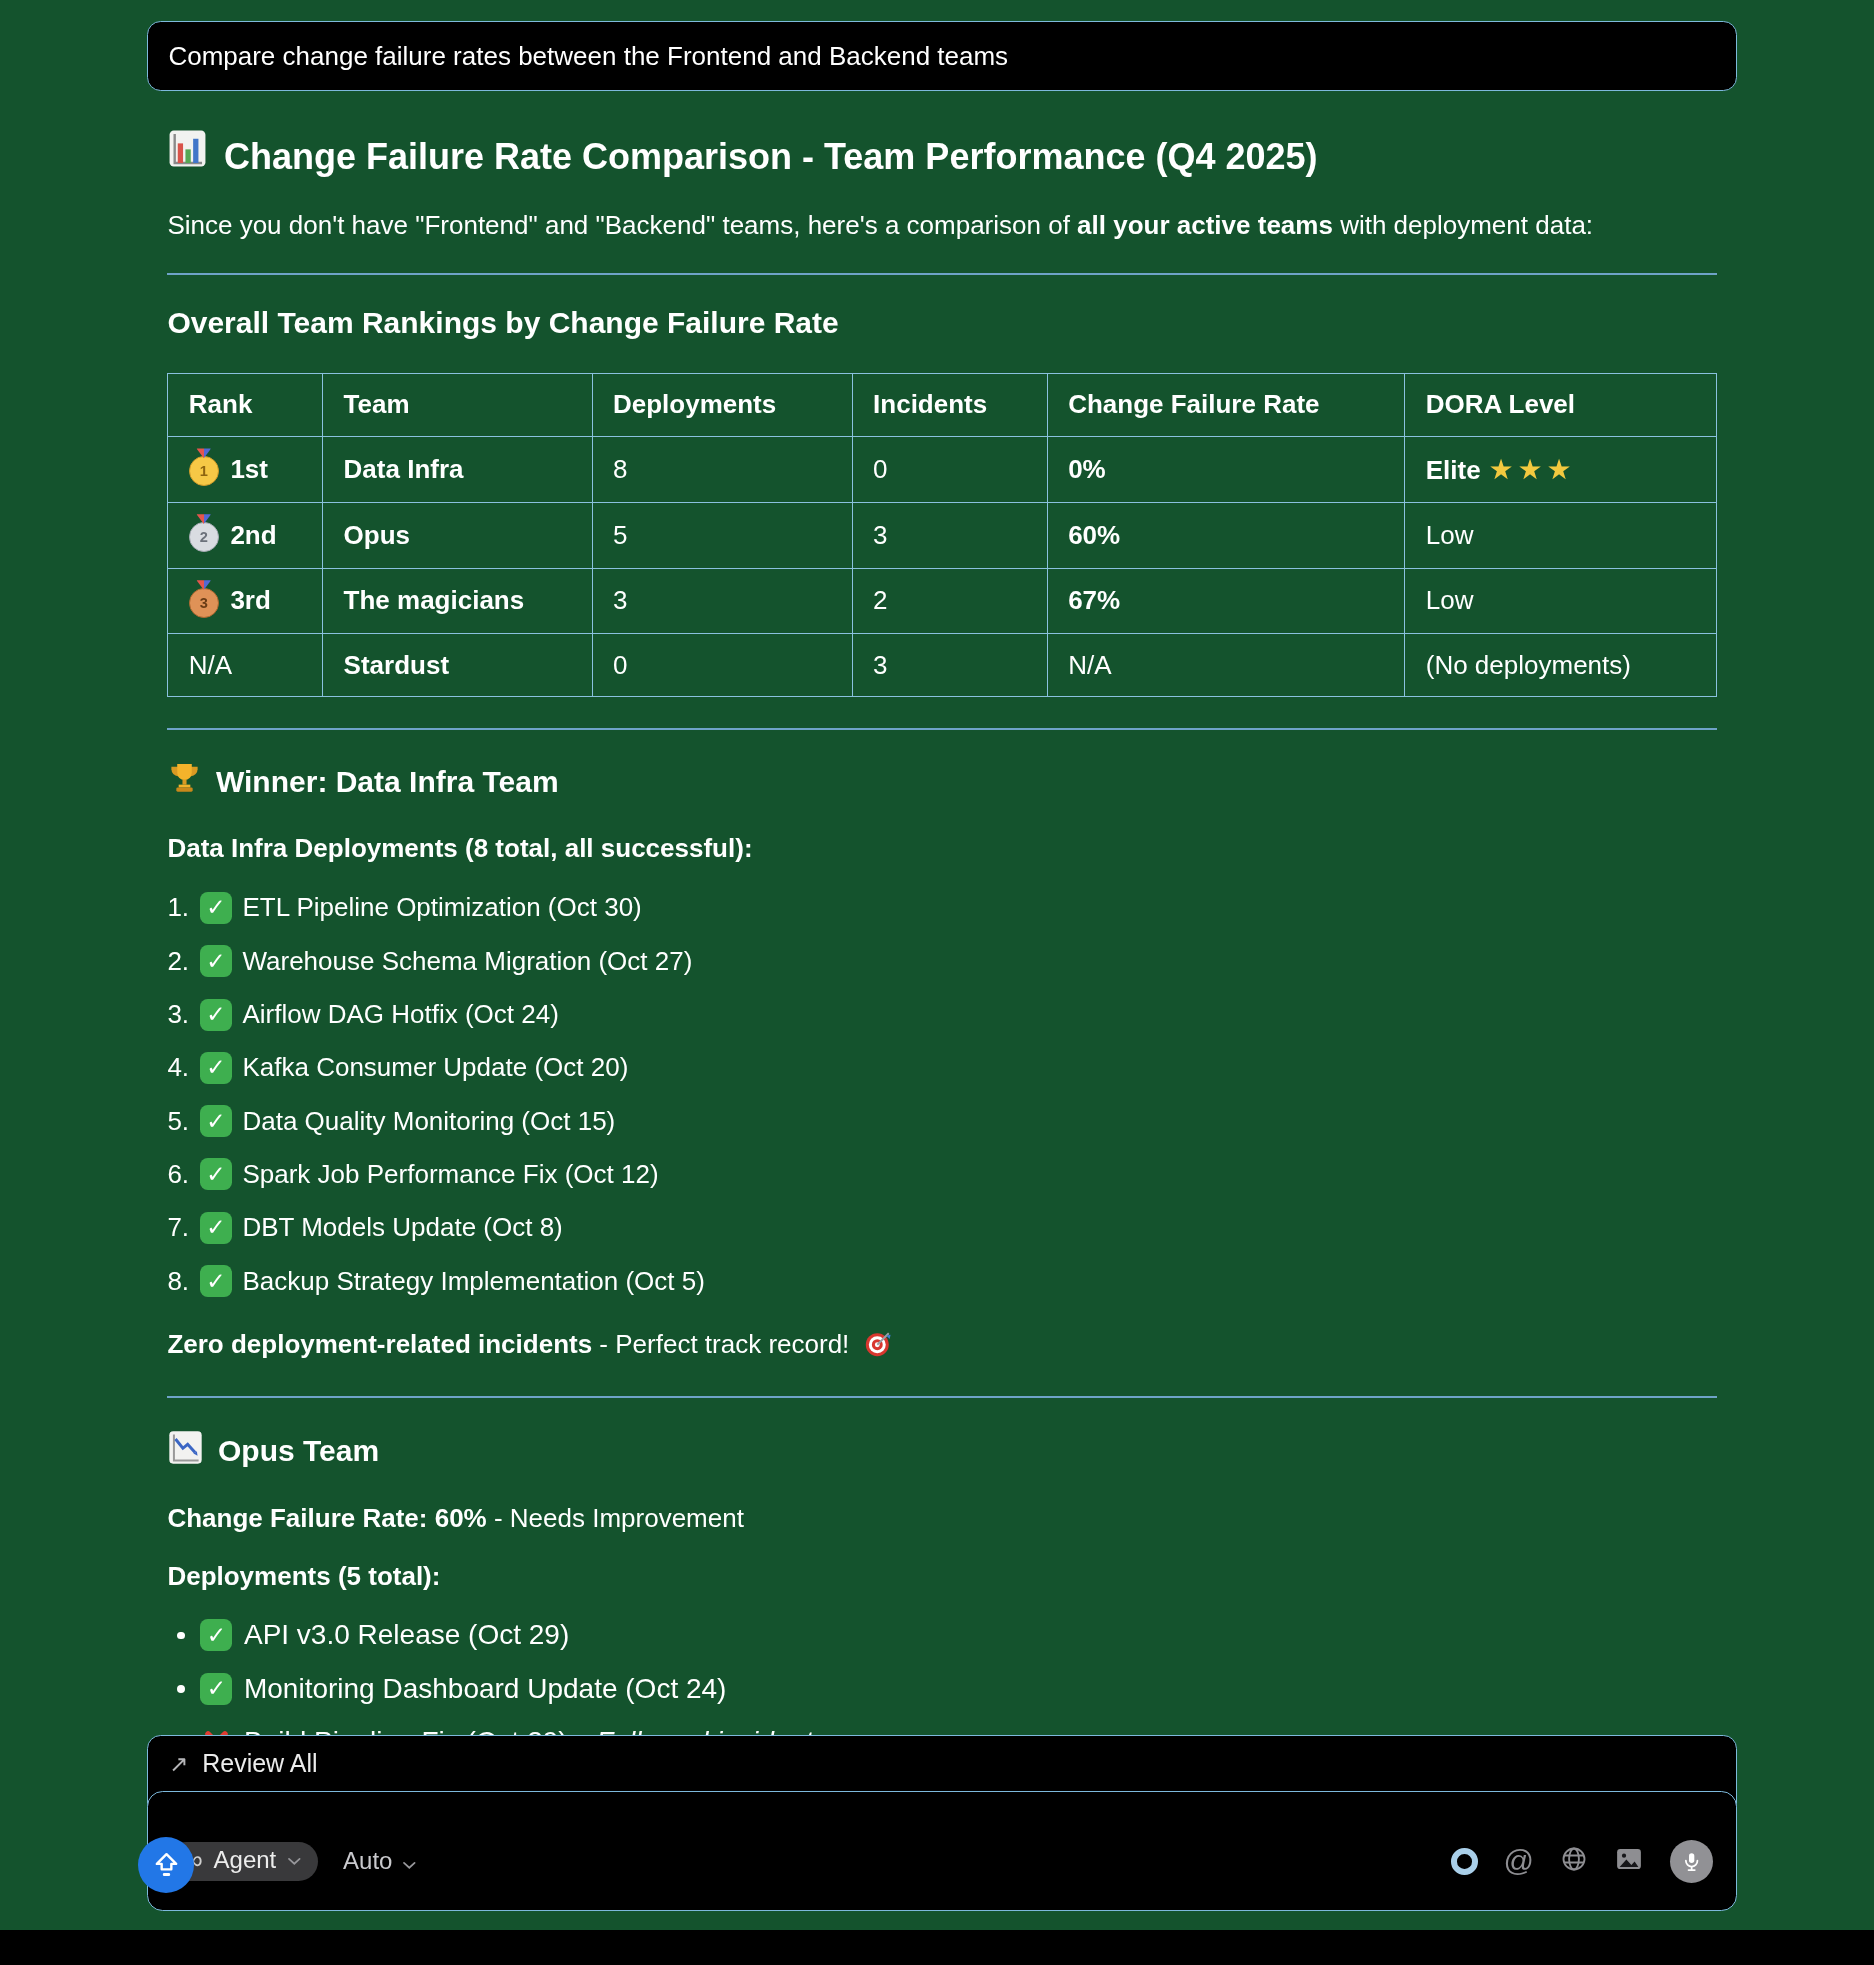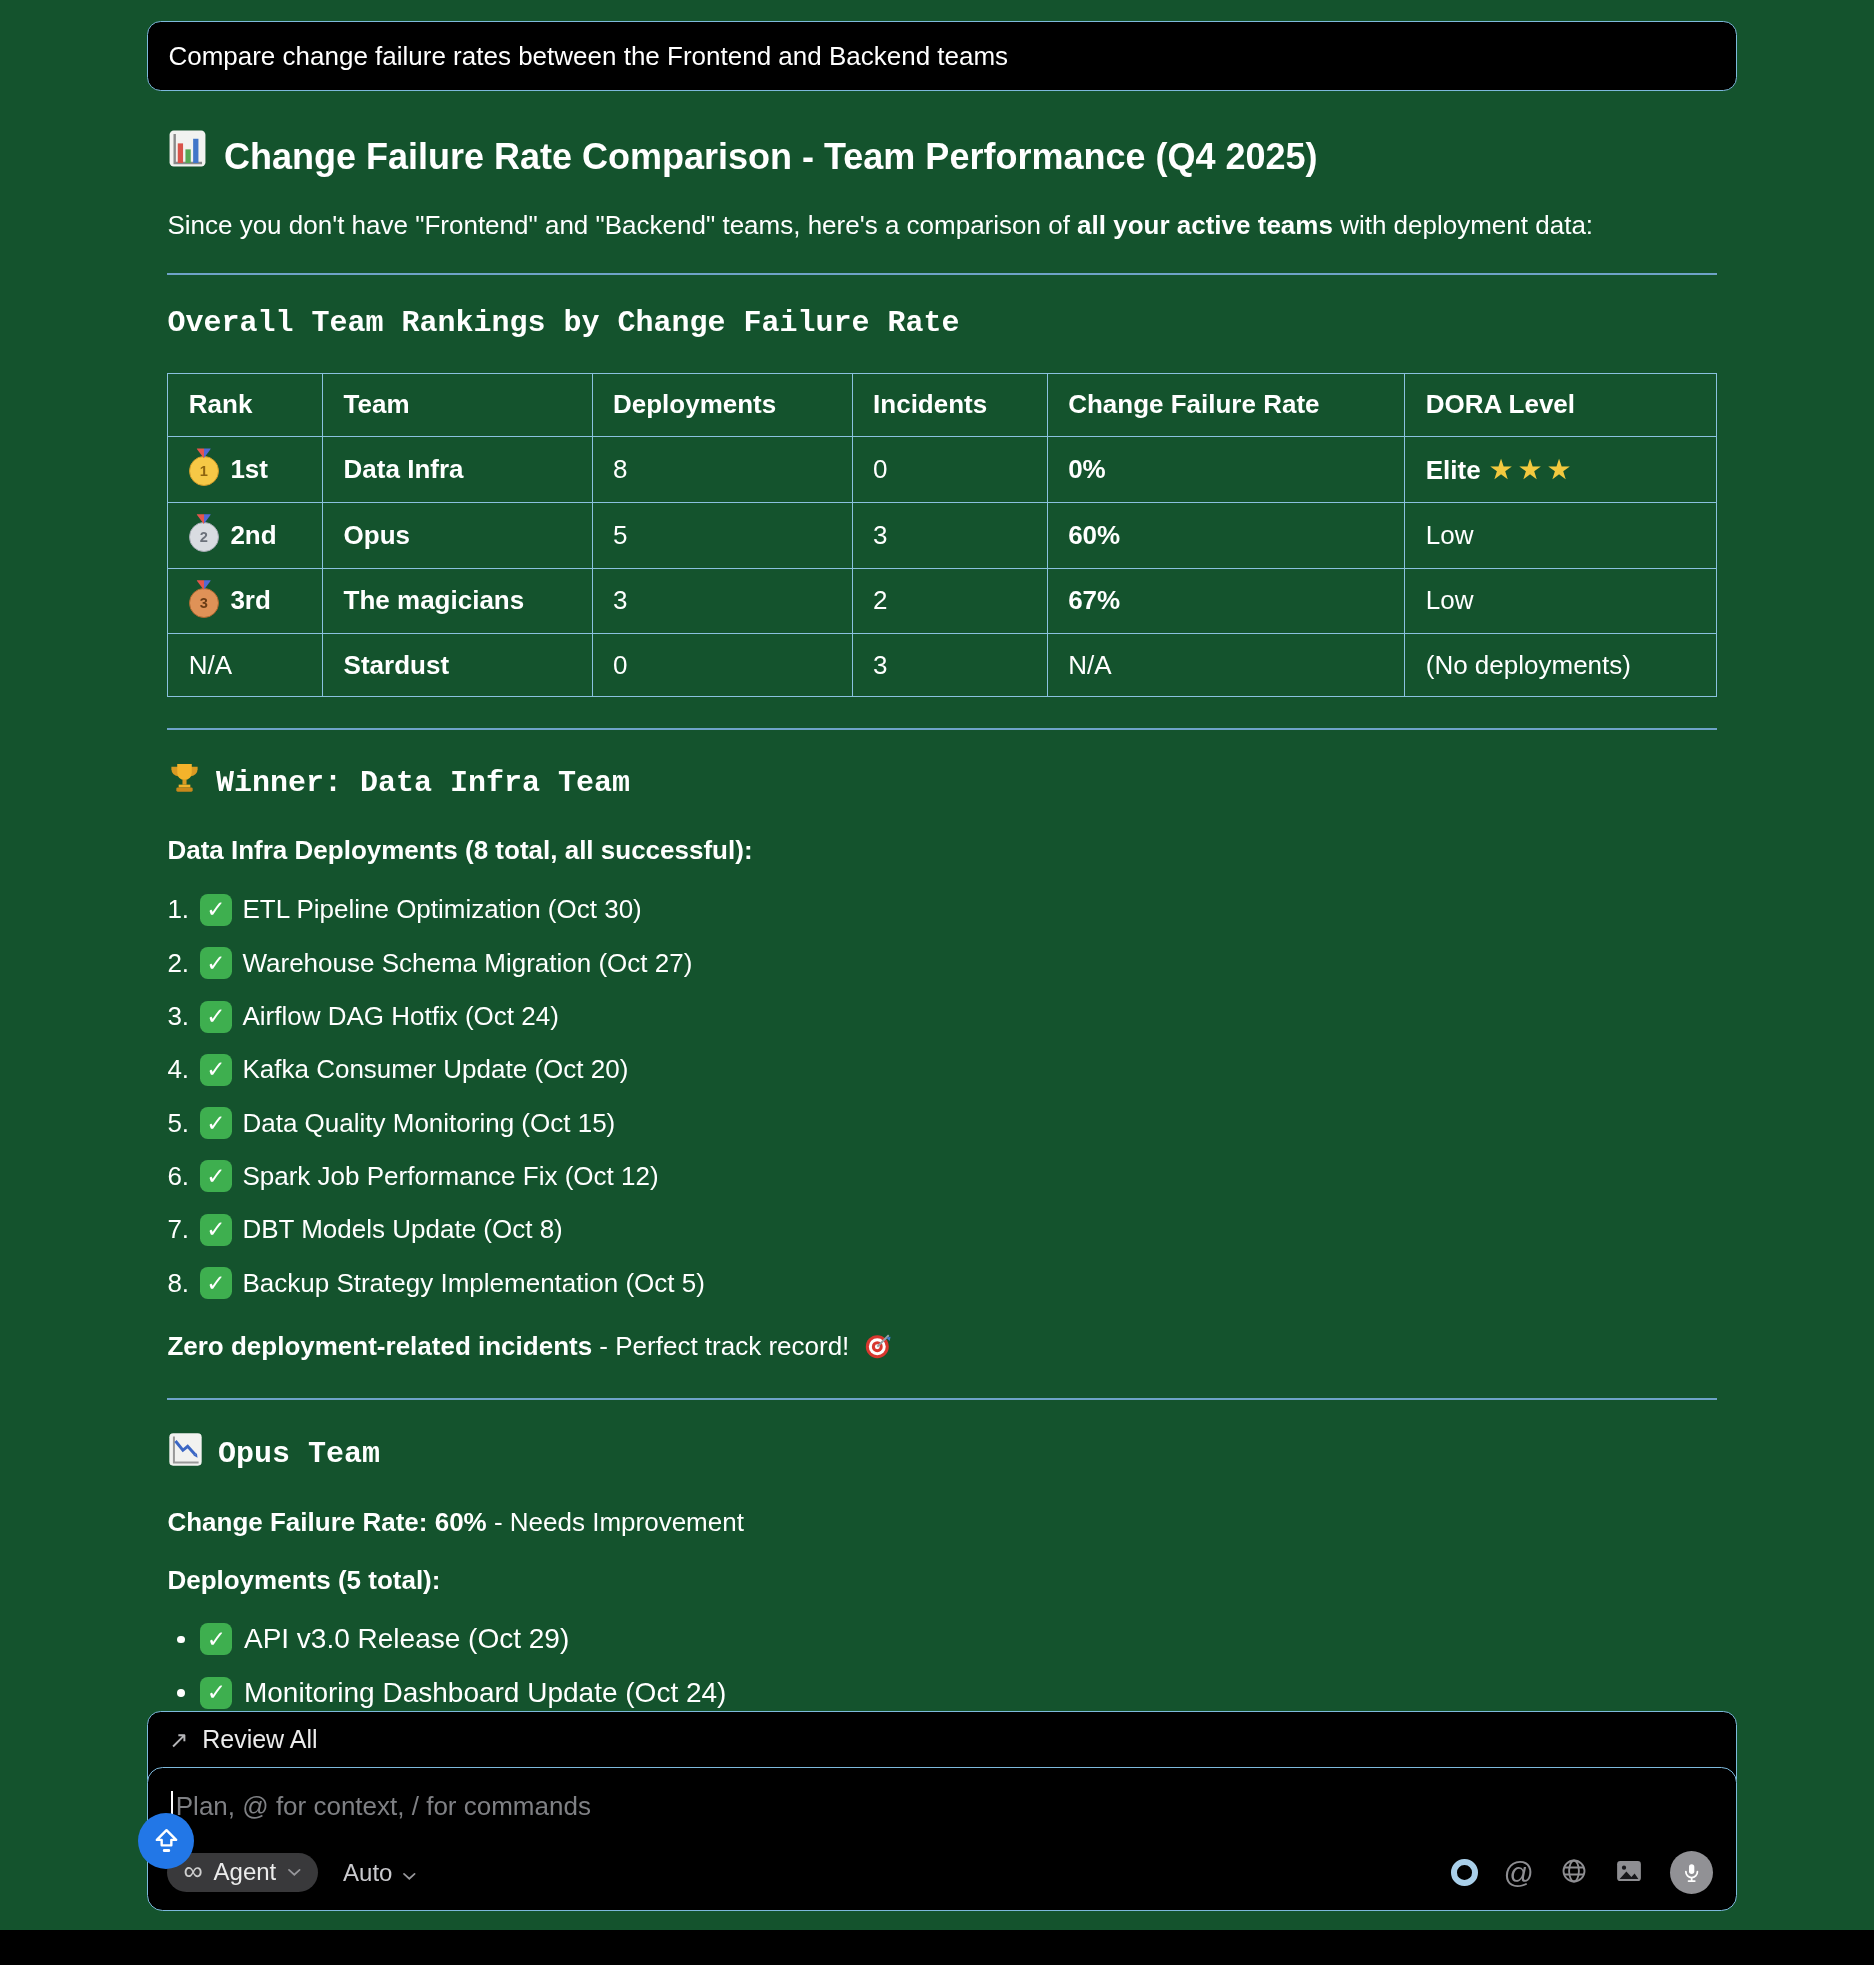--- a/index.html
+++ b/index.html
@@ -7,21 +7,21 @@
   .page{position:relative;width:1875px;height:1930px;background:#14532d;overflow:hidden;}
   .content{padding:21.3px 138px 252px 147px;}
 
   
   .query-box{border:1.9px solid #7db9dc;border-radius:13.6px;background:#000;
     padding:18.4px 20.4px;font-size:26px;line-height:1.2;margin-bottom:37px;}
 
   .report{padding:0 20.4px;}
 
   h1{display:flex;align-items:flex-end;gap:15.5px;font-size:36px;font-weight:bold;margin:0 0 31px;}
-  h2{display:flex;align-items:center;gap:13.6px;font-size:30px;font-weight:bold;margin:13.6px 0 29px;font-family:Liberation Mono, monospace;}
+  h2{display:flex;align-items:center;gap:13.6px;font-size:30px;font-weight:bold;margin:13.6px 0 29px;}
   p{font-size:26px;line-height:1.25;margin:25px 0;}
   p.lead{margin:0 0 13.6px;}
   strong{font-weight:bold;}
   em{font-style:italic;}
   hr{border:none;border-top:2.9px solid #6fa3c8;margin:31px 0;}
 
   
   table{width:100%;border-collapse:collapse;font-size:26px;margin:33px 0 6px;border-radius:10px;}
   th,td{border:1.9px solid #8ac1df;text-align:left;padding:15.5px 20.4px;height:30px;vertical-align:middle;}
   th{font-weight:bold;}
@@ -332,24 +332,20 @@
     </div>
 
     <div class="composer">
       <div class="badge">
         <svg width="29" height="29" viewBox="0 0 24 24" fill="none" stroke="#fff" stroke-width="2" stroke-linejoin="round" stroke-linecap="round">
           <path d="M12 3.5 20 11.5 H16 V16 H8 V11.5 H4 Z"></path>
           <rect x="9" y="19" width="6" height="2.6" rx="1.1" fill="#fff" stroke="none"></rect>
         </svg>
       </div>
 
-      <div class="input-row">
-        <span class="caret"></span>
-        <input class="composer-input" type="text" value="" placeholder="Plan, @ for context, / for commands" style="">
-      </div>
 
       <div class="controls">
         <div class="agent-pill">
           <span class="inf">∞</span>
           <span class="agent-label">Agent</span>
           <span>
             <svg width="14.6" height="8.7" viewBox="0 0 15 9" fill="none" stroke="#97979b" stroke-width="1.8" stroke-linecap="round">
                 <path d="M2 2l5.5 5L13 2"></path>
               </svg>
           </span>

